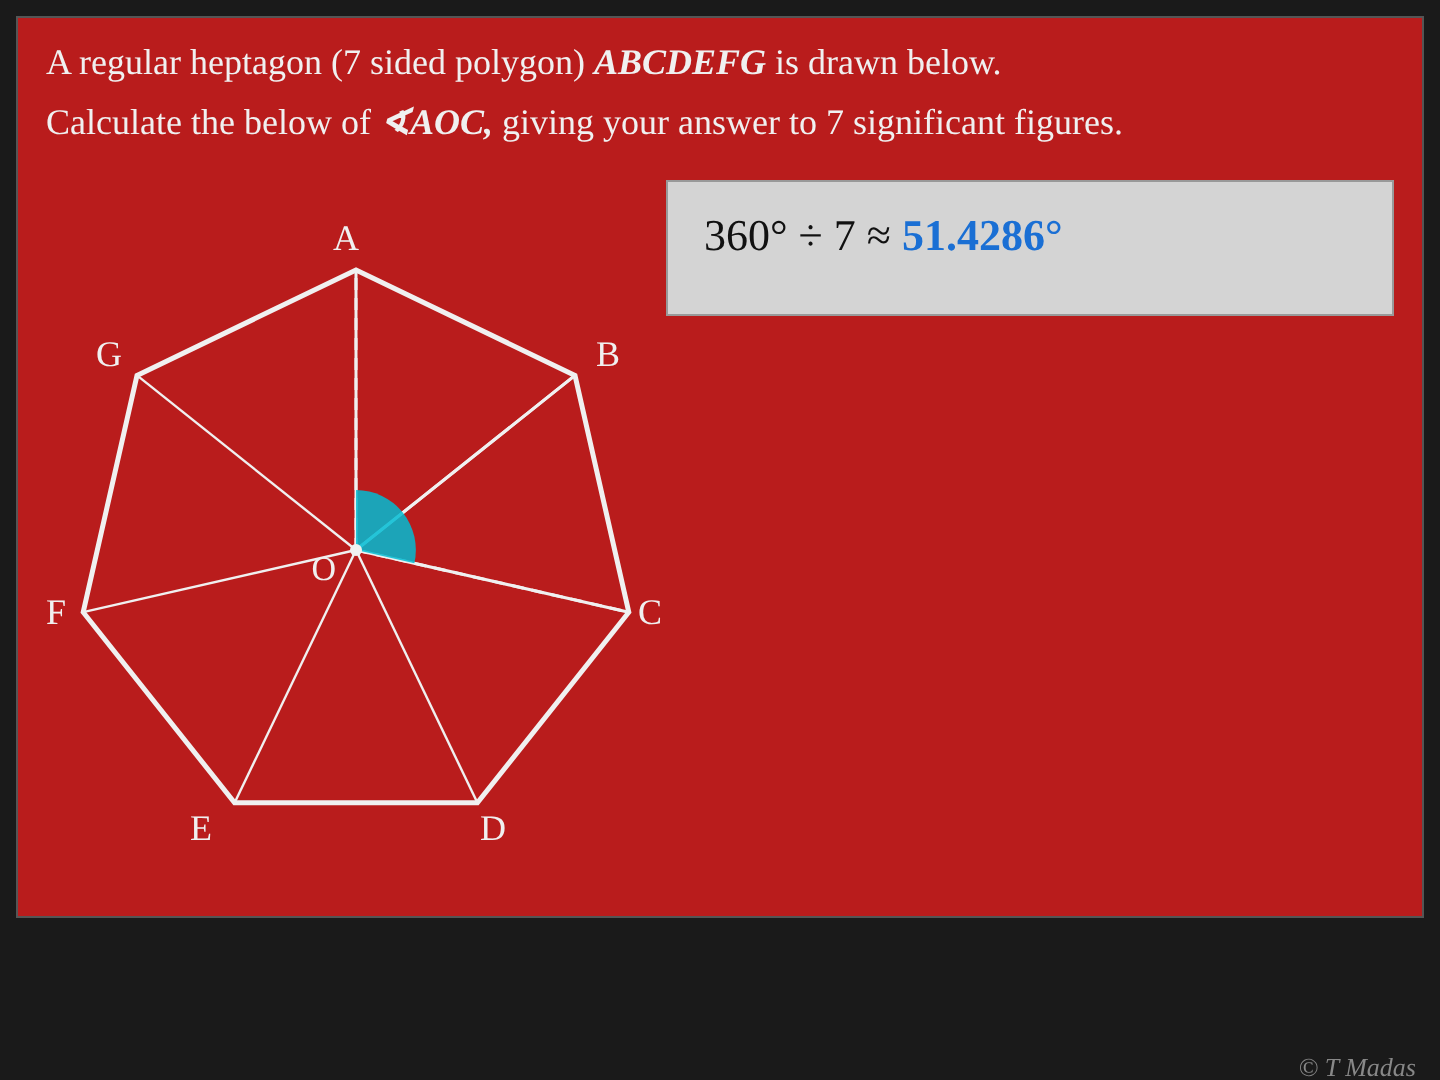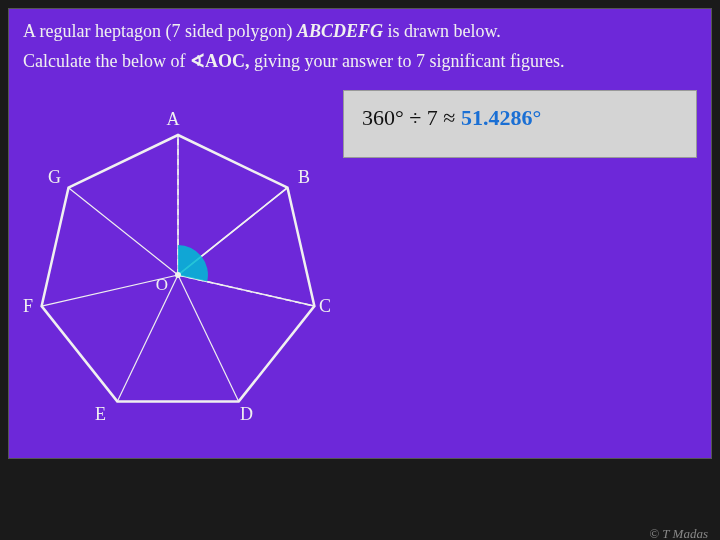--- a/index.html
+++ b/index.html
@@ -13,21 +13,21 @@
     }
 
     .main-container {
       width: 720px;
       height: 540px;
       background: #1a1a1a;
       position: relative;
     }
 
     .content-area {
-      background: #6d28d9;
+      background: #b91c1c;
       margin: 8px;
       padding: 10px 14px 8px 14px;
       border: 1px solid #555;
       color: #f0f0f0;
     }
 
     .title-text {
       font-size: 18px;
       line-height: 1.35;
       margin-bottom: 6px;
@@ -39,41 +39,41 @@
       font-weight: bold;
     }
 
     .subtitle-text {
       font-size: 18px;
       line-height: 1.35;
       color: #f0f0f0;
     }
 
     .subtitle-text span.italic-bold {
+      font-style: italic;
       font-weight: bold;
     }
 
     .diagram-solution-row {
       display: flex;
       flex-direction: row;
       margin-top: 6px;
       align-items: flex-start;
     }
 
     .diagram-area {
       position: relative;
       width: 310px;
       height: 370px;
       flex-shrink: 0;
     }
 
     .solution-box {
       background: #d4d4d4;
       border: 1px solid #999;
-      margin-left: 10px;
       margin-top: 10px;
       padding: 14px 18px 14px 18px;
       flex: 1;
       min-width: 330px;
     }
 
     .solution-line1 {
       font-size: 22px;
       color: #111;
       margin-bottom: 12px;

